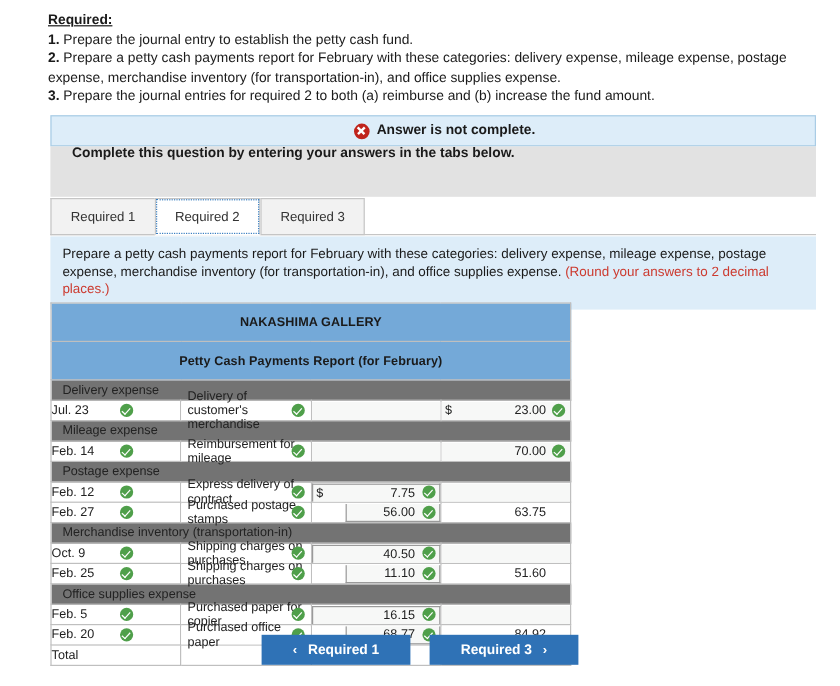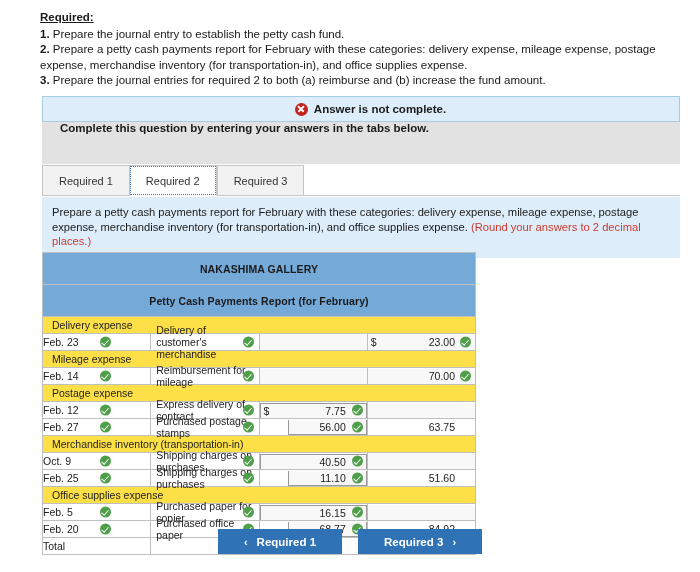--- a/index.html
+++ b/index.html
@@ -140,21 +140,21 @@
   .hdr-title td {
     background: #74a9d8;
     color: #1a1a1a;
     text-align: center;
     font-weight: bold;
     font-size: 10.5px;
     height: 32px;
     letter-spacing: 0.1px;
   }
   .cat-row td {
-    background: #fde047;
+    background: #737373;
     padding-left: 9px;
     height: 17px;
   }
   .c-date   { width: 76px; padding-left: 9px; position: relative; }
   .c-desc   { width: 200px; padding-left: 4px; position: relative; }
   .c-amt1   { width: 60px; position: relative; }
   .c-amt2   { width: 96px; position: relative; }
 
   .in {
     background: #f7f8f7;
@@ -279,21 +279,21 @@
       </tr>
       <tr class="hdr-title">
         <td colspan="4">Petty Cash Payments Report (for February)</td>
       </tr>
 
       <tr class="cat-row">
         <td colspan="4">Delivery expense</td>
       </tr>
       <tr>
         <td class="c-date">
-          <span>Feb. 23</span>
+          <span>Jul. 23</span>
           <span class="chk datechk"></span>
         </td>
         <td class="c-desc">
           <div class="in plain">
               <span class="celltext">Delivery of customer's merchandise</span>
             </div>
           <span class="chk descchk"></span>
         </td>
         <td class="c-amt1">
           <div class="in num">

